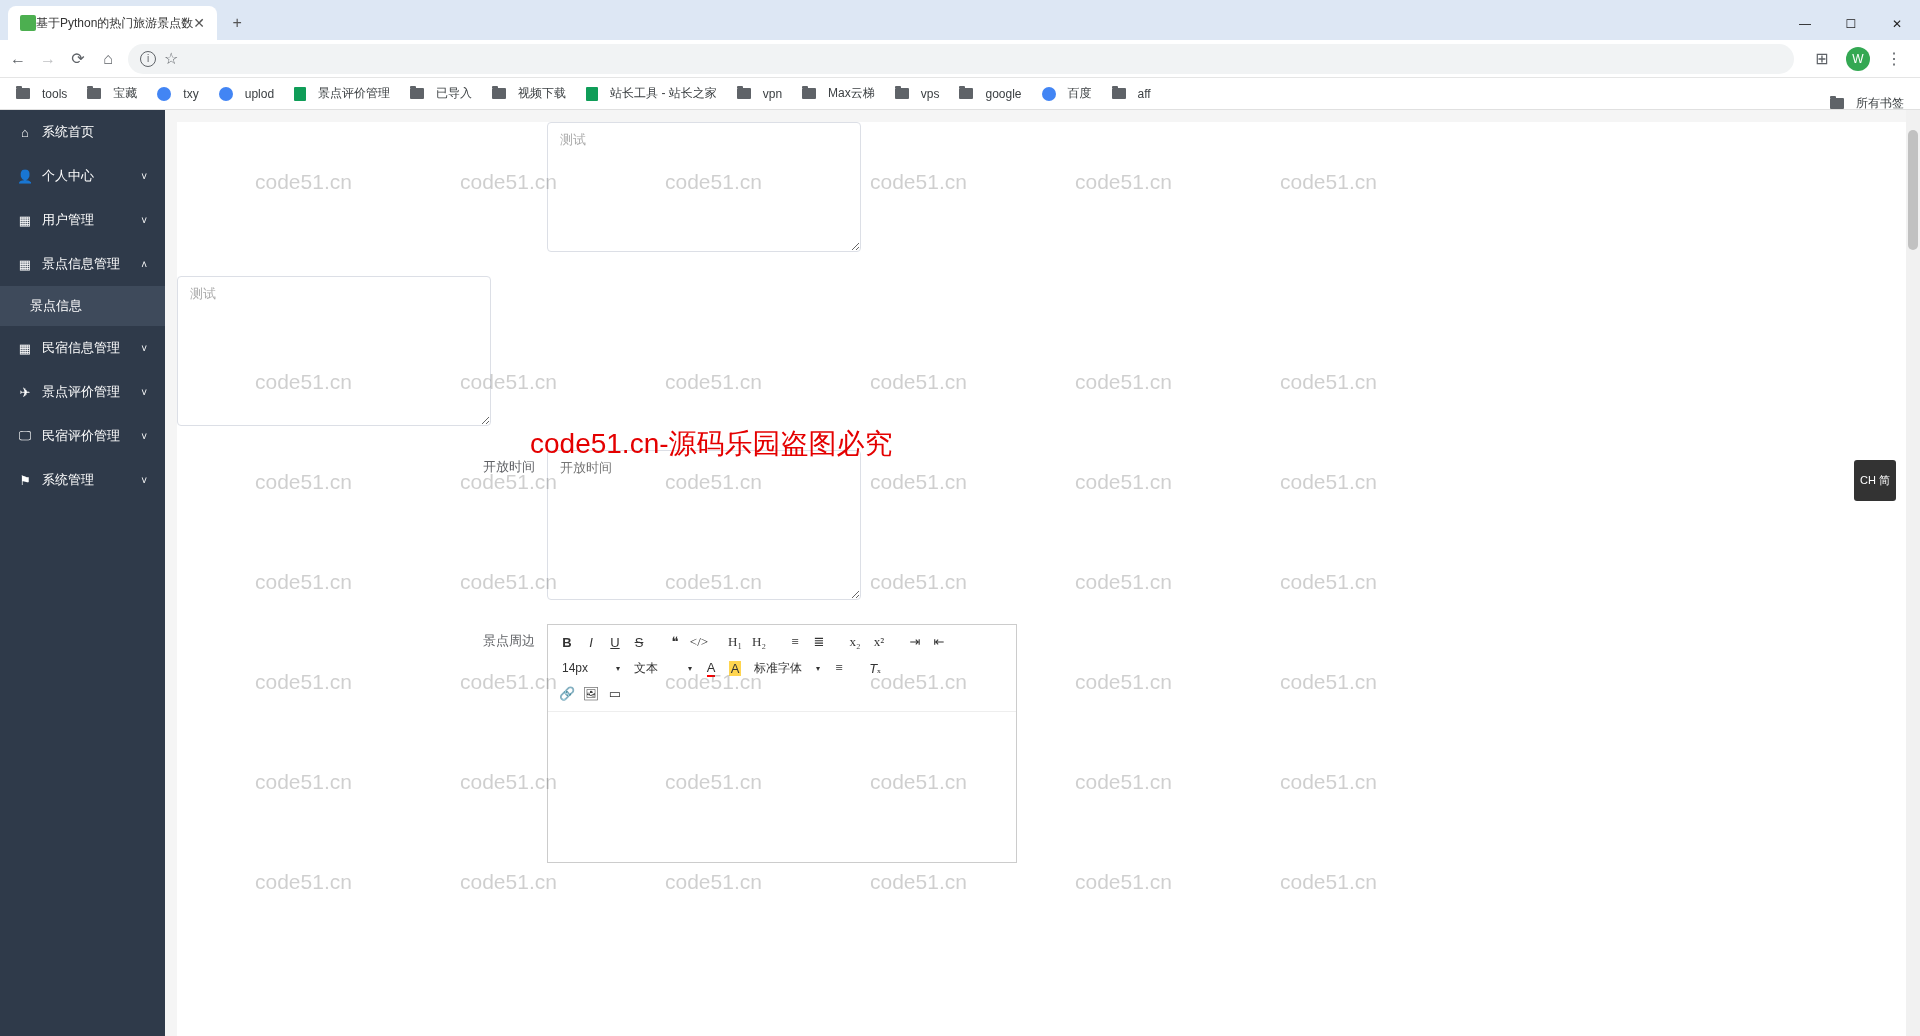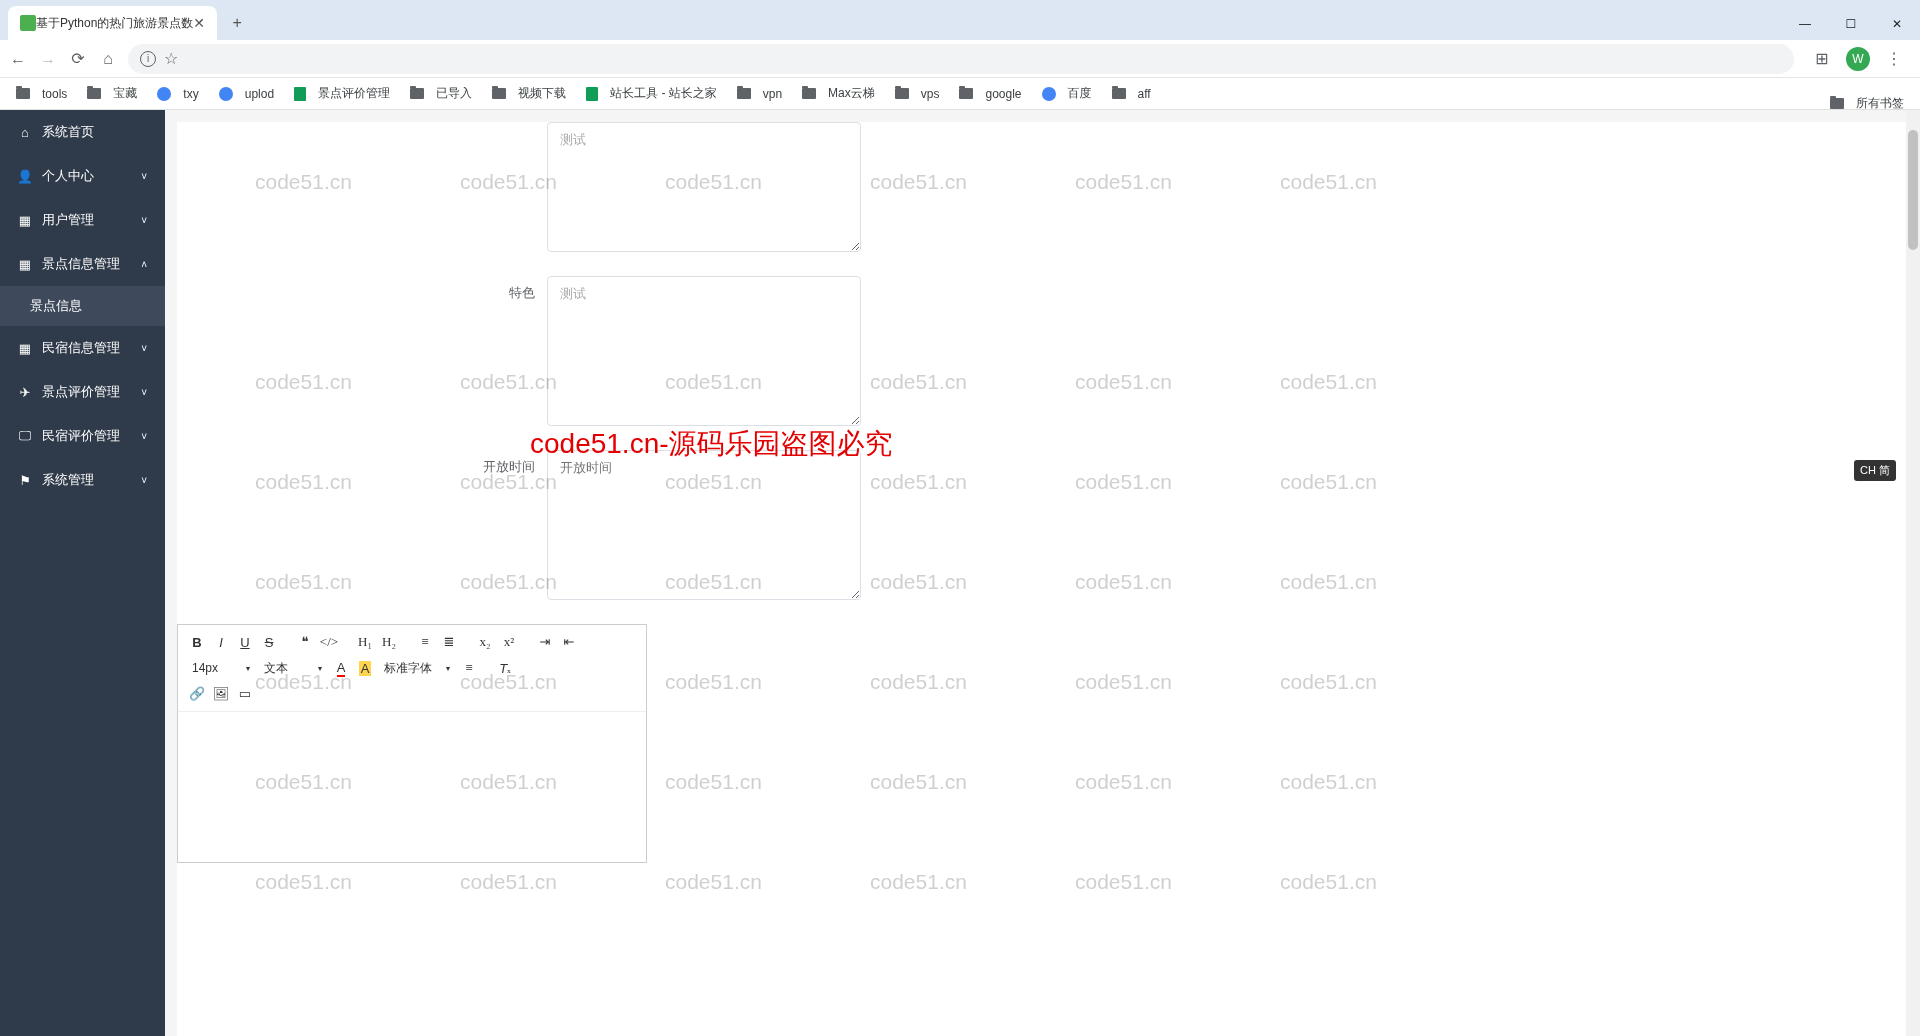--- a/index.html
+++ b/index.html
@@ -55,21 +55,21 @@
 .tb-sel .caret { font-size: 8px; margin-left: auto; }
 .editor-body { min-height: 150px; background: #fff; padding: 10px; }
 
 .watermark-text { position: absolute; color: #e40000; font-size: 28px; font-weight: 400; font-family: "Microsoft YaHei", sans-serif; pointer-events: none; z-index: 5; white-space: nowrap; }
 .wm-grid { position: absolute; inset: 0; pointer-events: none; opacity: 0.28; z-index: 1; }
 .wm-cell { position: absolute; color: #555; font-size: 21px; font-weight: 400; }
 
 .scroll-hint { position: absolute; right: 0; top: 0; bottom: 0; width: 14px; background: #f1f1f1; }
 .scroll-thumb { position: absolute; right: 2px; top: 20px; width: 10px; height: 120px; background: #c1c1c1; border-radius: 5px; }
 
-.lang-badge { position: absolute; right: 24px; top: 350px; background: #333; color: #fff; font-size: 11px; padding: 3px 6px; border-radius: 3px; z-index: 10; }
+.lang-badge { position: absolute; right: 24px; top: 350px; background: #333; color: #fff; font-size: 11px; padding: 13px 6px; border-radius: 3px; z-index: 10; }
 </style>
 </head>
 <body>
 
 <div class="browser-chrome">
   <div class="tab">
     <span class="favicon"></span>
     <span class="tab-title">基于Python的热门旅游景点数</span>
     <span class="close">✕</span>
   </div>
@@ -255,30 +255,30 @@
     </div>
 
     <div class="form-panel">
 
       <div class="form-row" style="padding-top:0">
         <div class="form-label" style="visibility:hidden">描述</div>
         <textarea class="textarea" style="min-height: 130px;">测试</textarea>
       </div>
 
       <div class="form-row">
-        <div class="form-label">特色</div>
         <textarea class="textarea textarea-tall" style="">测试</textarea>
       </div>
 
       <div class="form-row">
         <div class="form-label">开放时间</div>
         <textarea class="textarea textarea-tall" placeholder="开放时间" style=""></textarea>
       </div>
 
       <div class="form-row">
+        <div class="form-label">景点周边</div>
         <div class="editor-wrap">
           <div class="editor-toolbar">
             <div class="tb-row">
               <div class="tb-btn">
                   <b>B</b>
                 </div>
               <div class="tb-btn">
                   <i>I</i>
                 </div>
               <div class="tb-btn">

